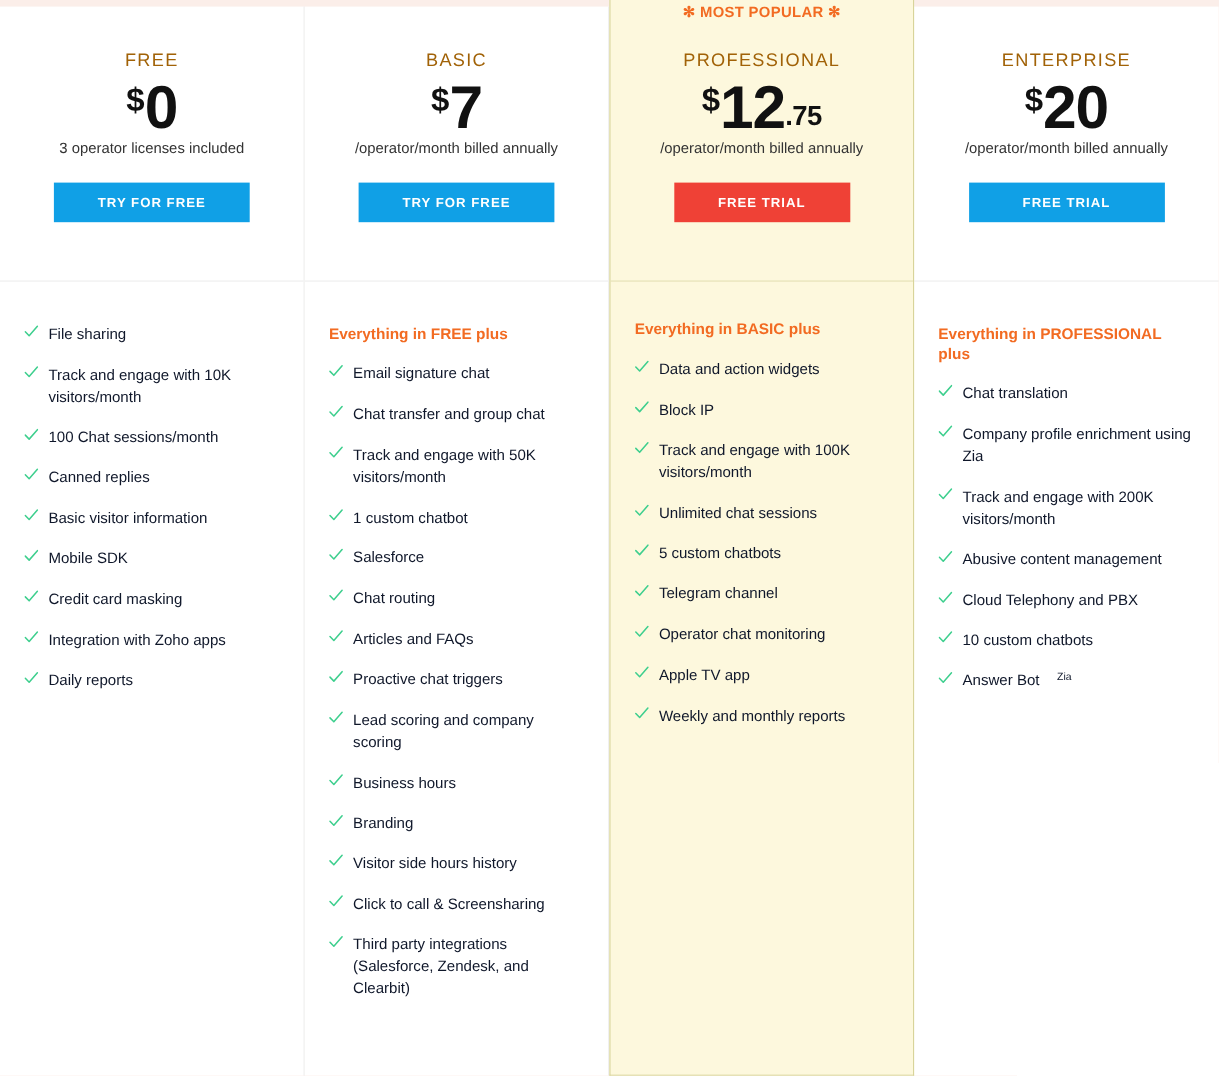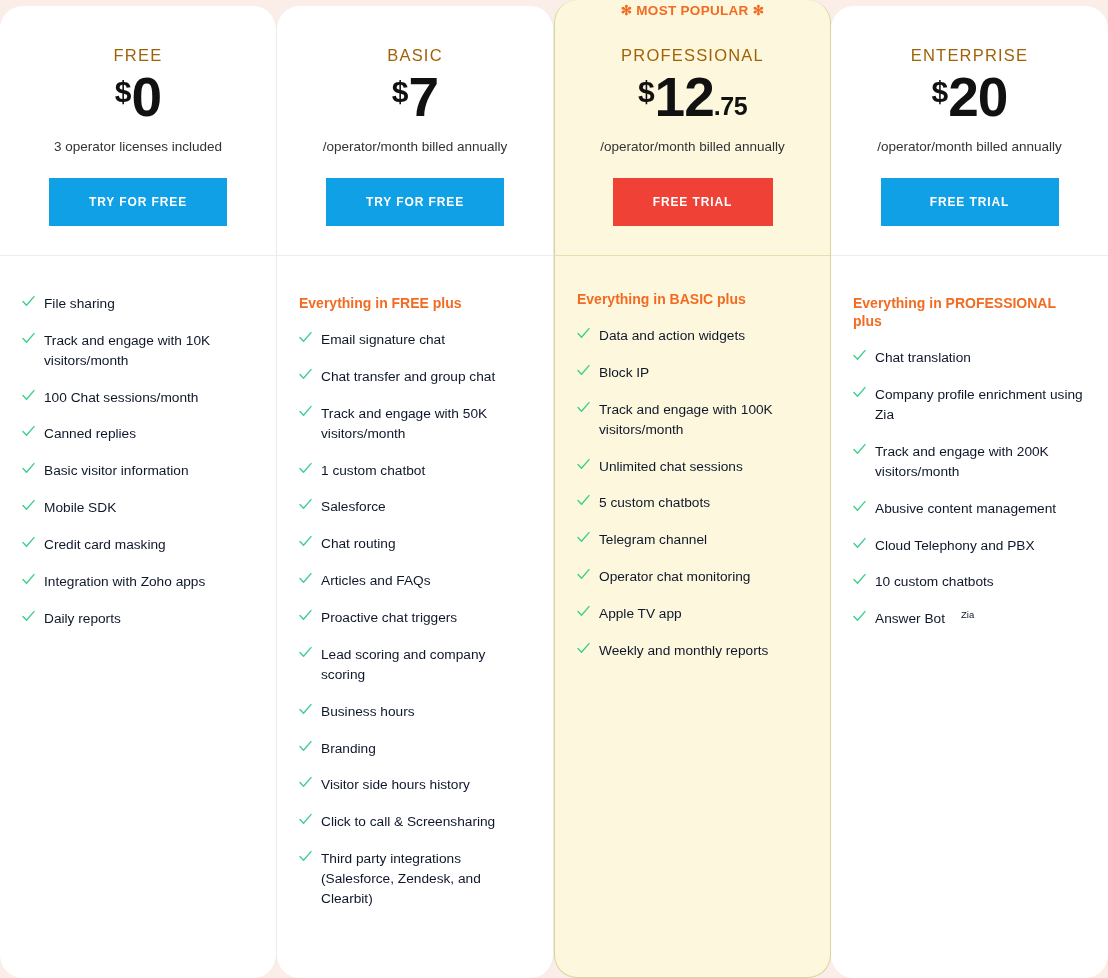--- a/index.html
+++ b/index.html
@@ -30,21 +30,20 @@
   
   .plan-col {
     position: relative;
     flex: 0 0 277px;
     width: 277px;
     height: 972px;
     background: #ffffff;
     display: flex;
     flex-direction: column;
     border-right: 1px solid #eaeaea;
-    border-radius: 23px;
   }
   .plan-col:last-child { border-right: none; }
 
   .plan-col.featured {
     background: #fdf8dd;
     border-left: 1px solid #d8d49a;
     border-right: 1px solid #d8d49a;
     border-bottom: 1px solid #d8d49a;
     margin-top: -6px;
     height: 978px;
@@ -108,30 +107,30 @@
   }
   .price-cents {
     font-size: 25px;
     font-weight: bold;
     align-self: flex-end;
     margin-bottom: 4px;
     letter-spacing: -0.5px;
   }
 
   .plan-note {
-    margin-top: 16px;
+    margin-top: 4px;
     font-size: 13.5px;
     color: #333333;
   }
 
   .plan-cta {
     display: block;
     margin: 24px auto 10px;
     width: 178px;
-    height: 48px;
+    height: 36px;
     line-height: 36px;
     border: none;
     cursor: pointer;
     color: #ffffff;
     font-size: 12px;
     font-weight: bold;
     letter-spacing: 0.9px;
     font-family: "Liberation Sans", sans-serif;
   }
   .plan-cta.blue { background: #10a0e6; }

